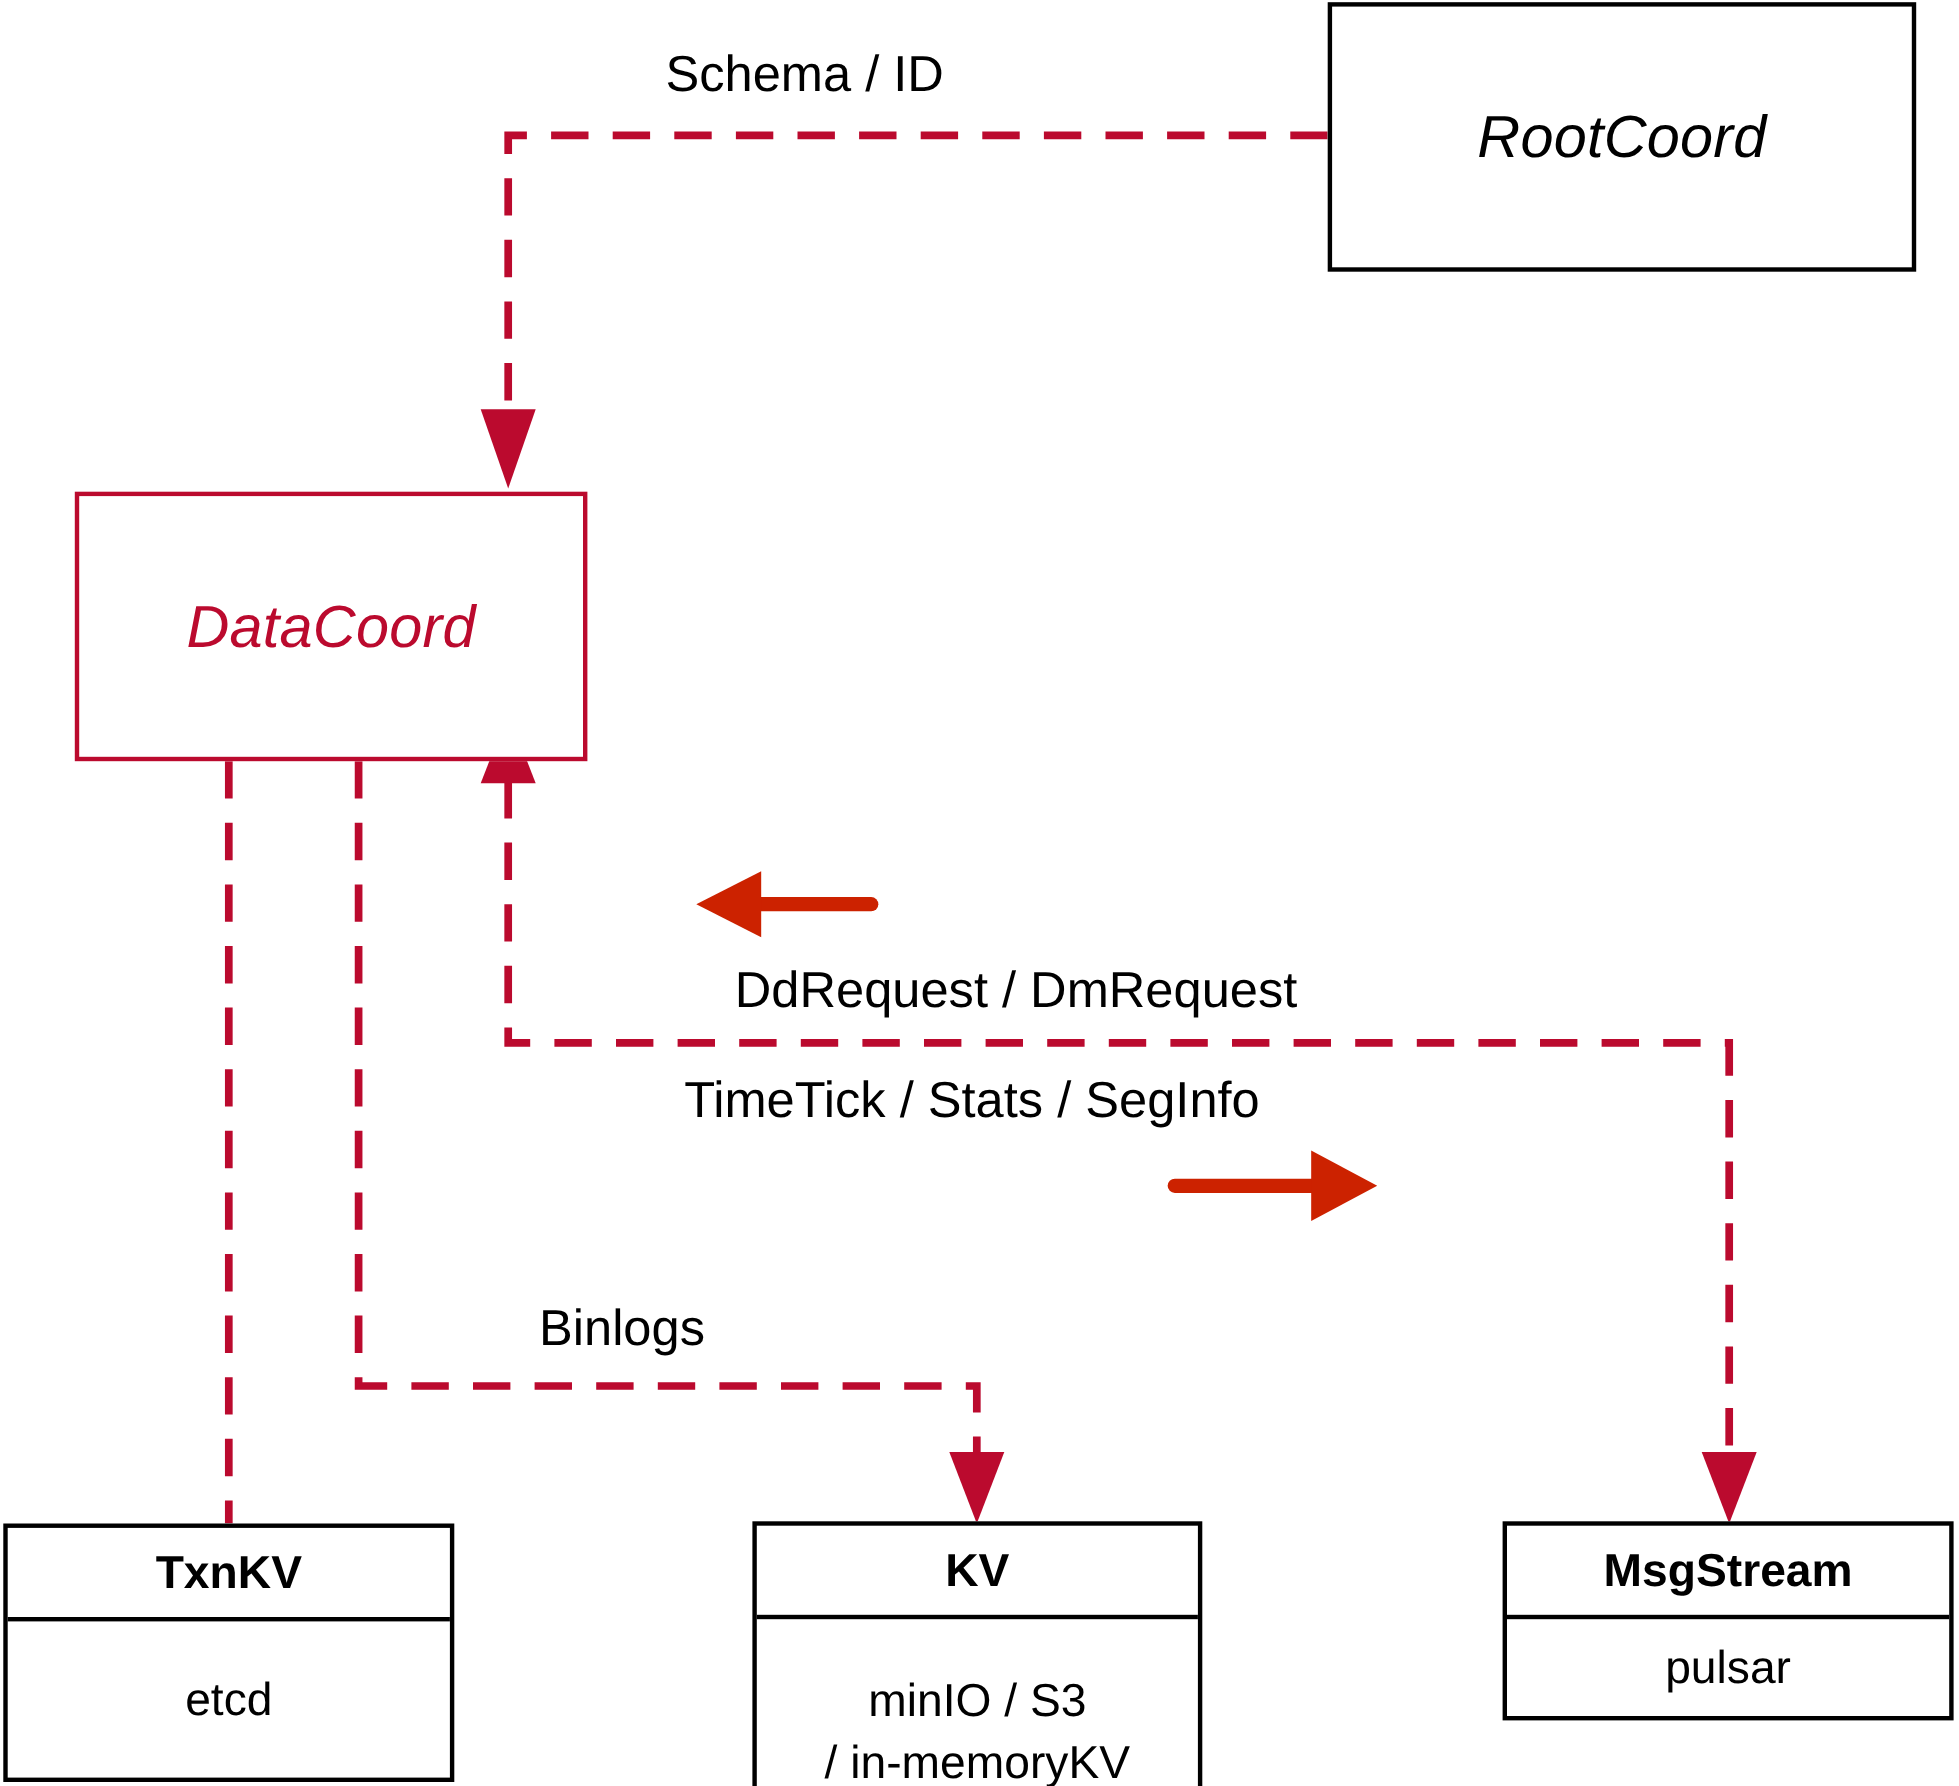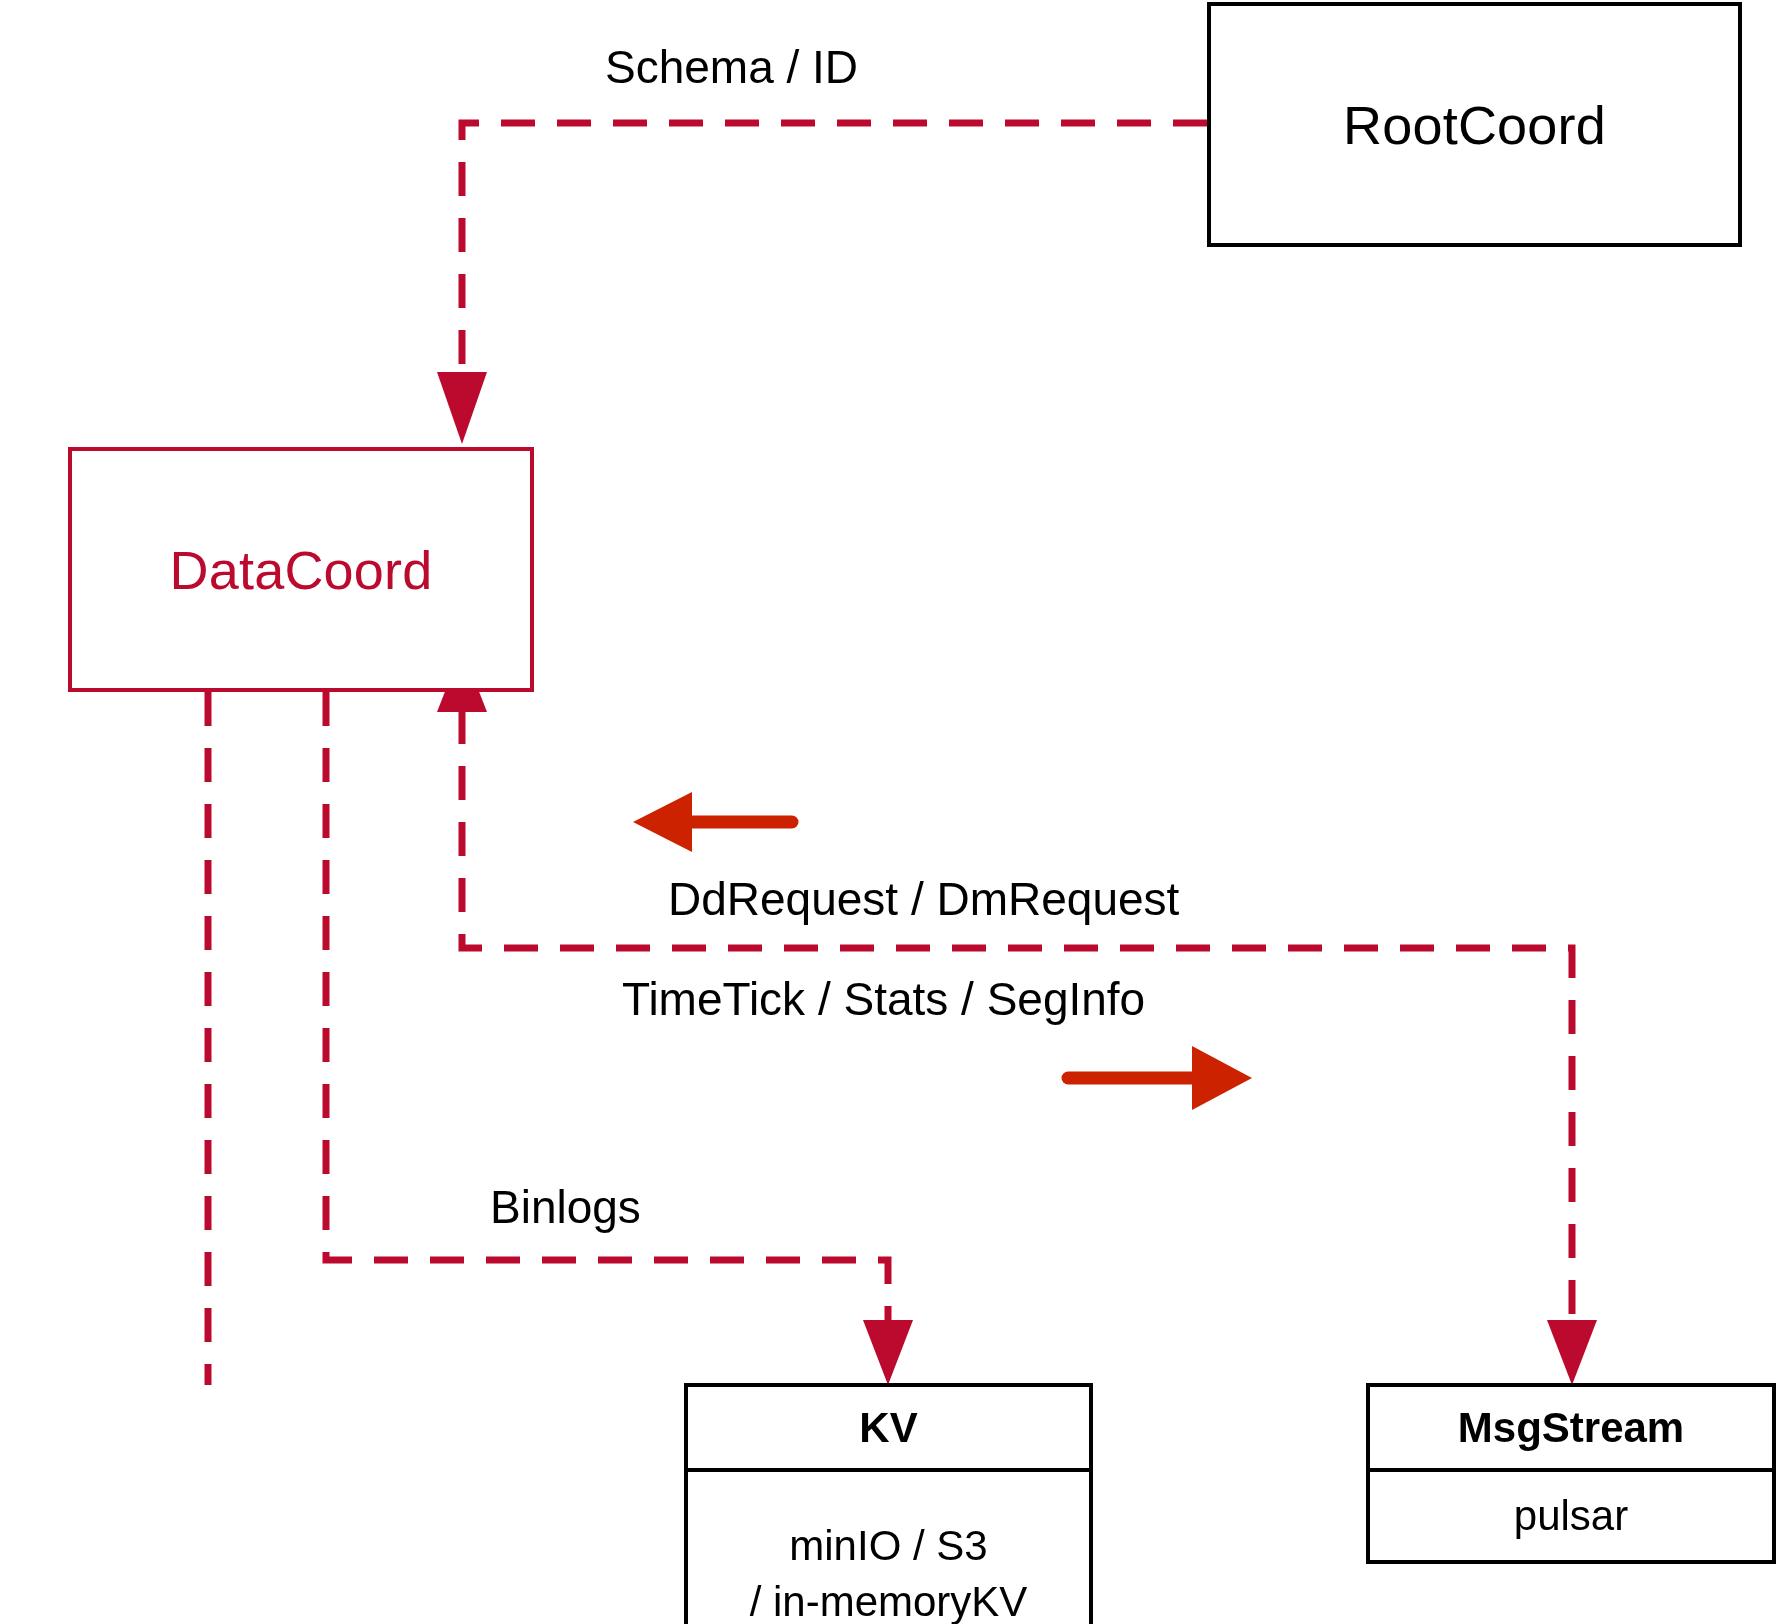--- a/index.html
+++ b/index.html
@@ -22,20 +22,21 @@
     top: 0;
     width: 1781px;
     height: 1624px;
     pointer-events: none;
   }
   
   .node {
     position: absolute;
     box-sizing: border-box;
     background: #ffffff;
+    font-style: italic;
   }
   .node-plain {
     border: 4px solid #000000;
     display: flex;
     align-items: center;
     justify-content: center;
   }
   .node-plain .node-title {
     font-size: 54px;
     color: #000000;
@@ -140,20 +141,26 @@
   </svg>
 
   <div class="node node-plain" style="left:1207px; top:2px; width:535px; height:245px;">
     <span class="node-title">RootCoord</span>
   </div>
 
   <div class="node node-accent" style="left:68px; top:447px; width:466px; height:245px;">
     <span class="node-title">DataCoord</span>
   </div>
 
+  <div class="store" style="left:3px; top:1385px; width:410px; height:235px;">
+    <div class="store-head">TxnKV</div>
+    <div class="store-body">
+      <span>etcd</span>
+    </div>
+  </div>
 
   <div class="store" style="left:684px; top:1383px; width:409px; height:296px;">
     <div class="store-head">KV</div>
     <div class="store-body">
       <span>minIO / S3</span>
       <span>/ in-memoryKV</span>
     </div>
   </div>
 
   <div class="store" style="left:1366px; top:1383px; width:410px; height:181px;">

